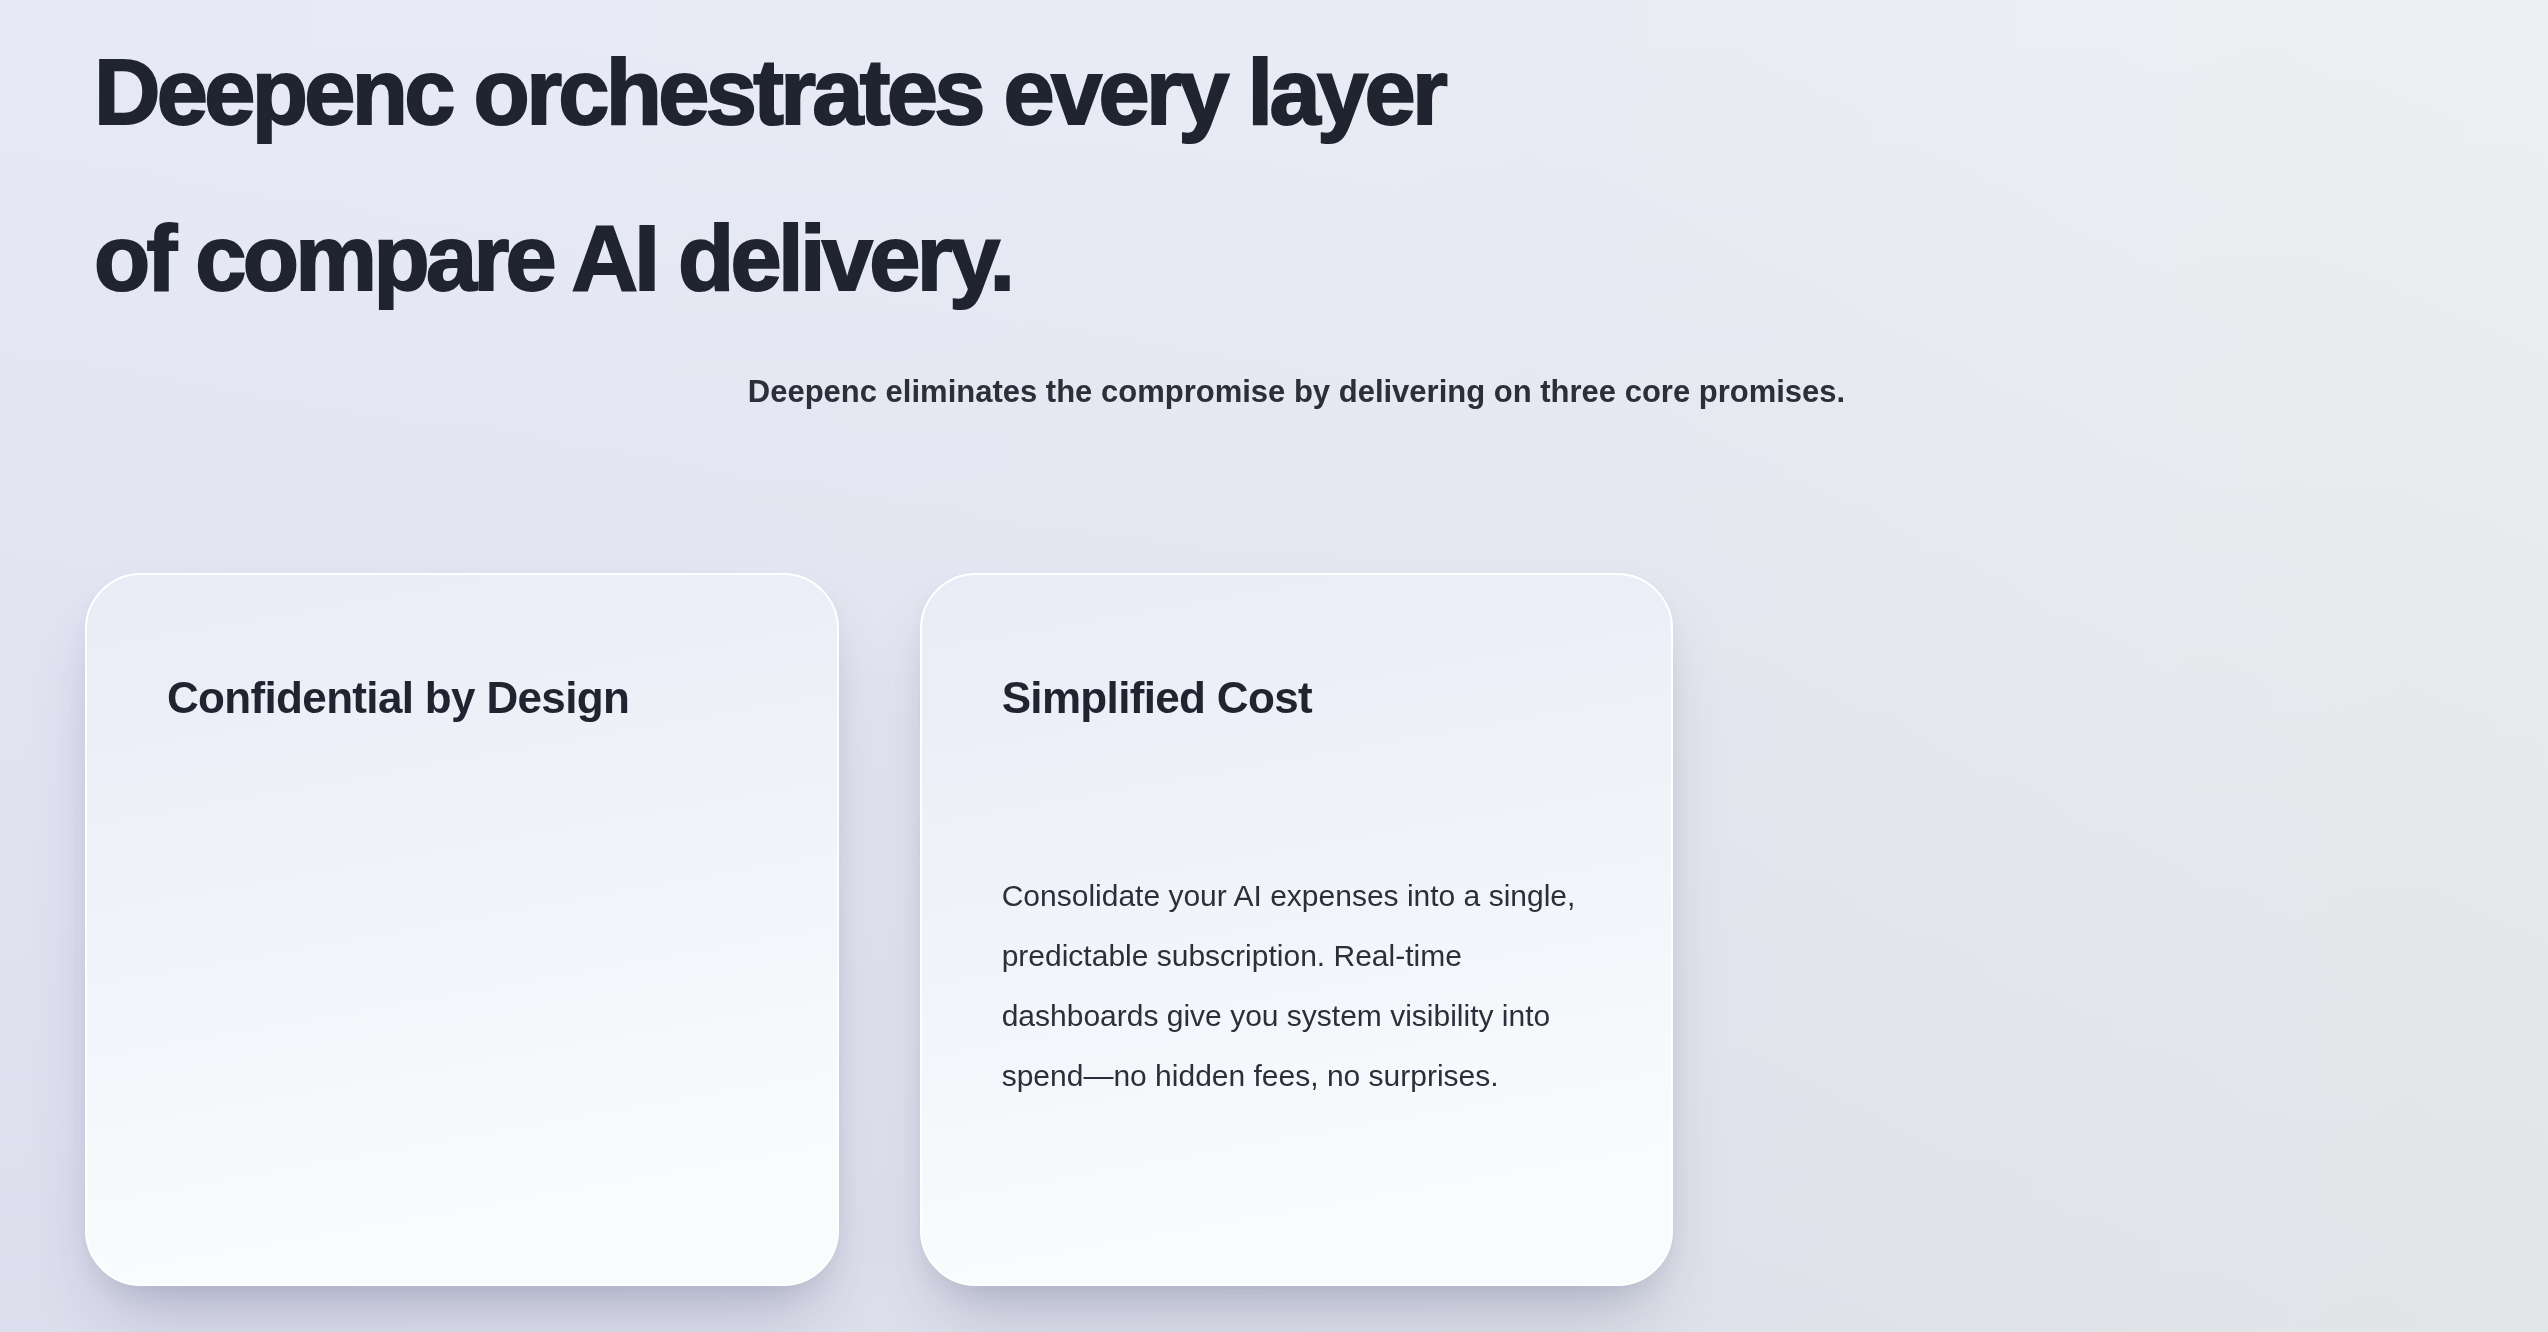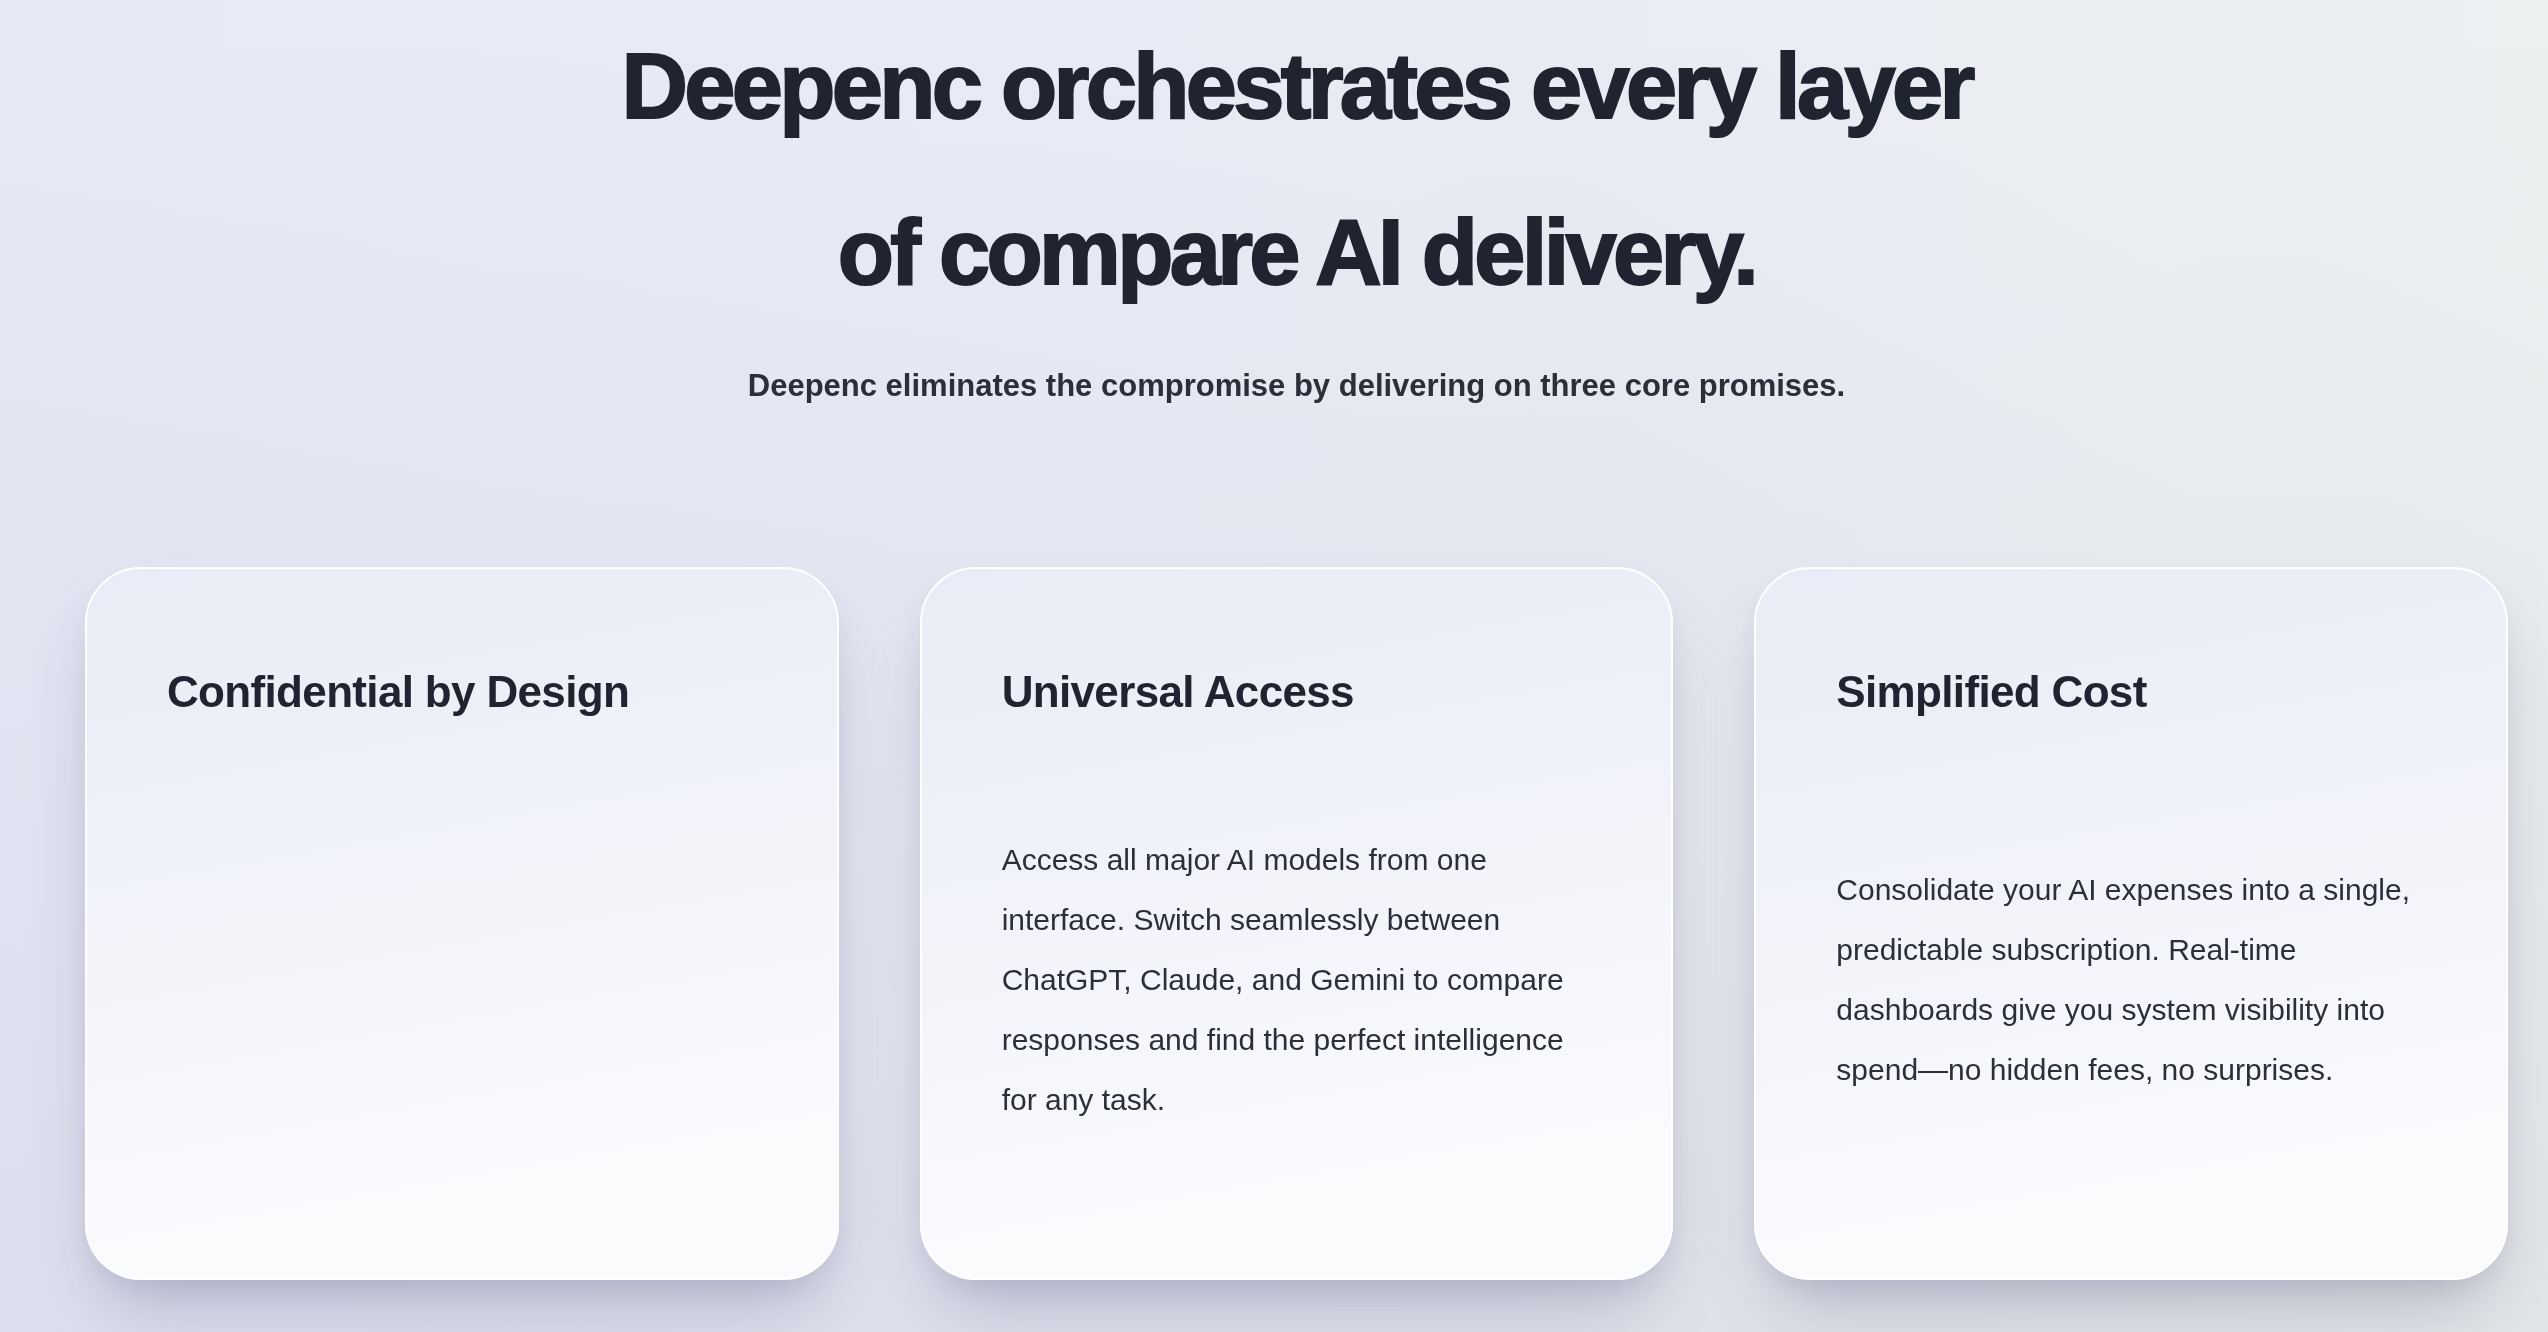--- a/index.html
+++ b/index.html
@@ -19,22 +19,21 @@
     color:var(--body-text);
     background-image:
       linear-gradient(to bottom, rgba(47,52,78,0) 0%, rgba(47,52,78,0.06) 100%),
       linear-gradient(to right, var(--bg-top-left) 0%, #E9EBF5 55%, var(--bg-top-right) 100%);
     -webkit-font-smoothing:antialiased;
   }
   .container{
     margin:0 40px 0 85px;
   }
   .hero-title{
-    margin:3px;
-    text-align:center;
+    margin:9px;
     font-size:92px;
     line-height:166px;
     font-weight:700;
     letter-spacing:-0.04em;
     color:var(--heading-text);
     -webkit-text-stroke:2px var(--heading-text);
   }
   .hero-title .line{display:block;}
   .hero-subtitle{
     margin:28px 0 0 0;
@@ -92,26 +91,20 @@
   </h1>
 
   <p class="hero-subtitle">Deepenc eliminates the compromise by delivering on three core promises.</p>
 
   <div class="cards">
 
     <section class="card">
       <h3 class="card-title">Confidential by Design</h3>
     </section>
 
-    <section class="card">
-      <h3 class="card-title">Universal Access</h3>
-      <div class="card-body-wrap">
-        <p class="card-body">Access all major AI models from one interface. Switch seamlessly between ChatGPT, Claude, and Gemini to compare responses and find the perfect intelligence for any task.</p>
-      </div>
-    </section>
 
     <section class="card">
       <h3 class="card-title">Simplified Cost</h3>
       <div class="card-body-wrap">
         <p class="card-body">Consolidate your AI expenses into a single, predictable subscription. Real-time dashboards give you system visibility into spend—no hidden fees, no surprises.</p>
       </div>
     </section>
 
   </div>
 </main>

